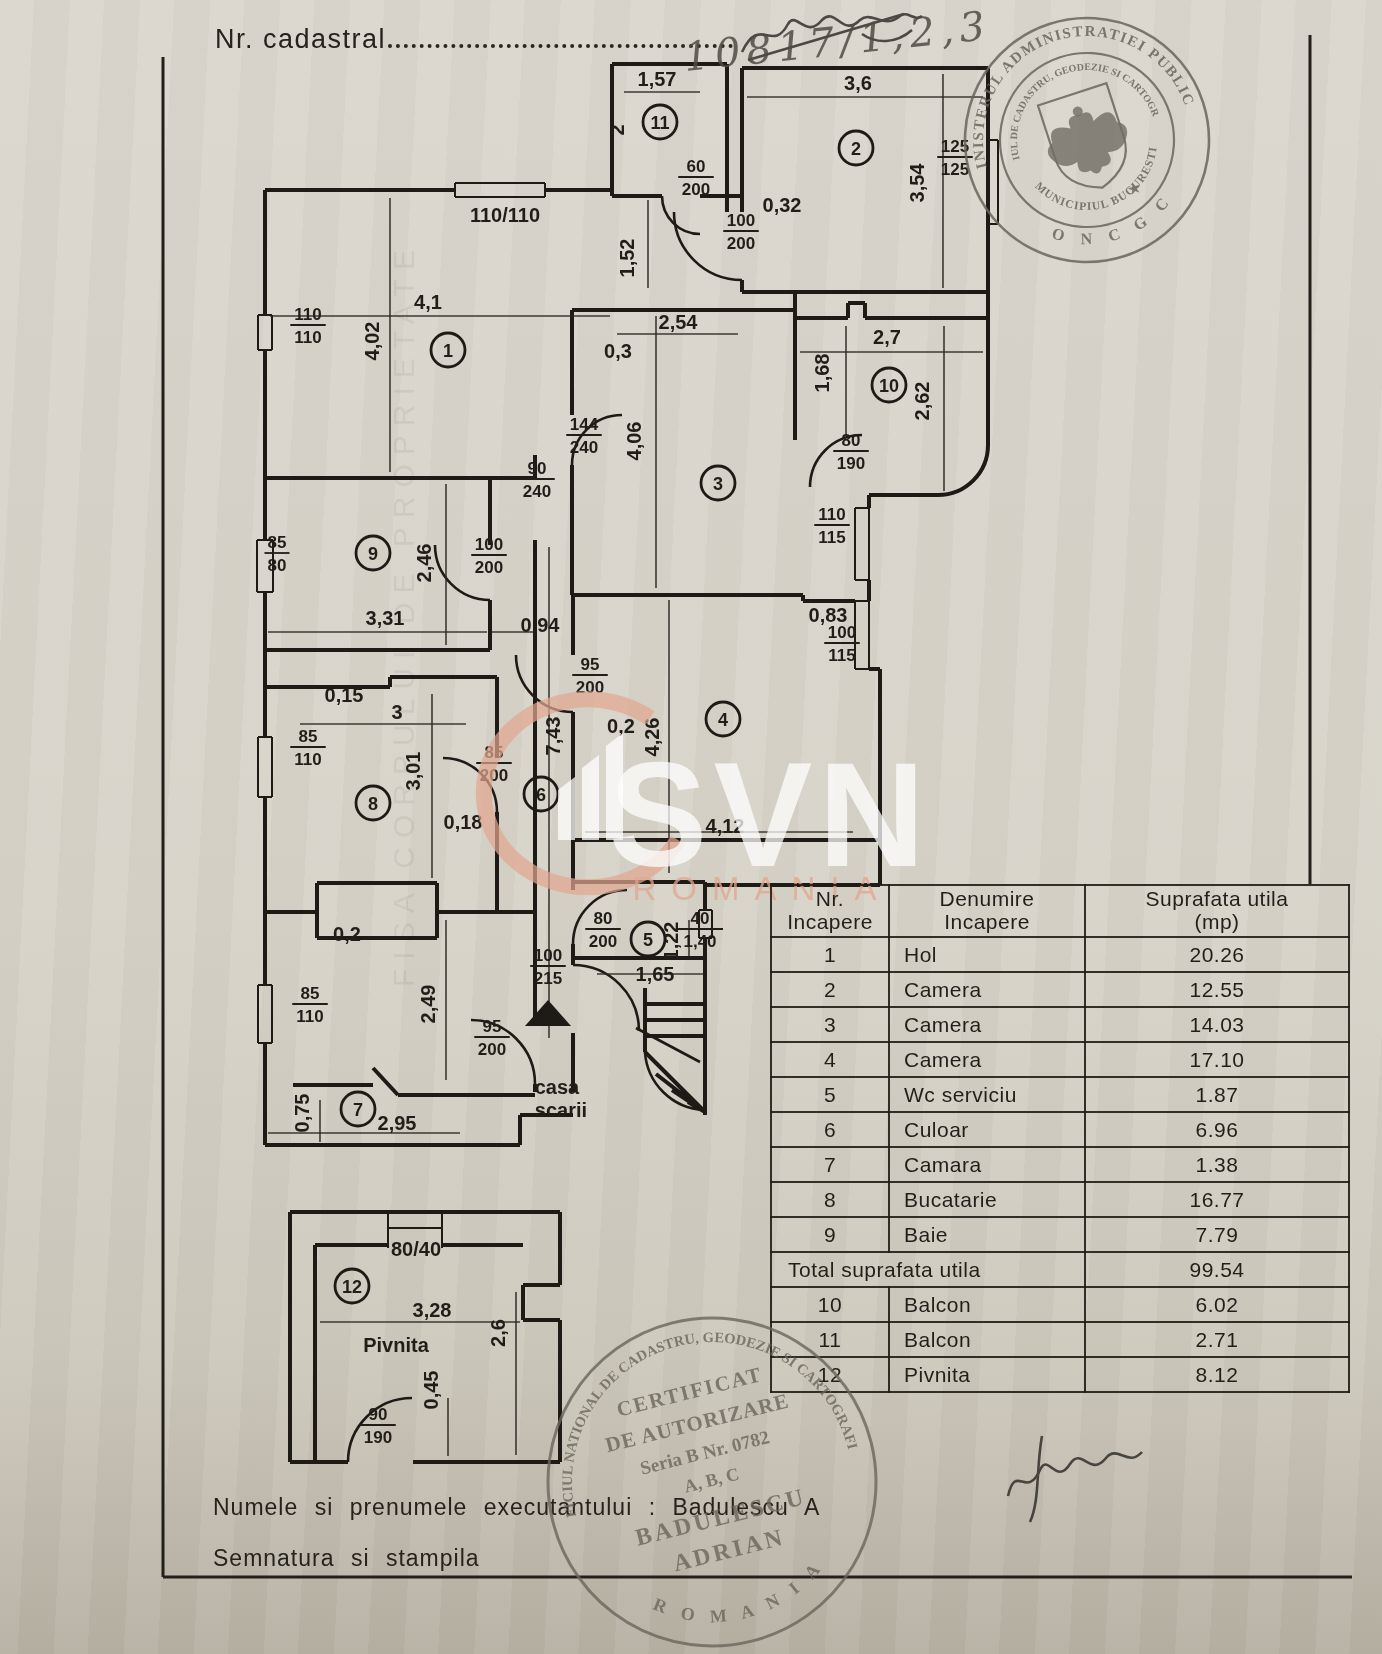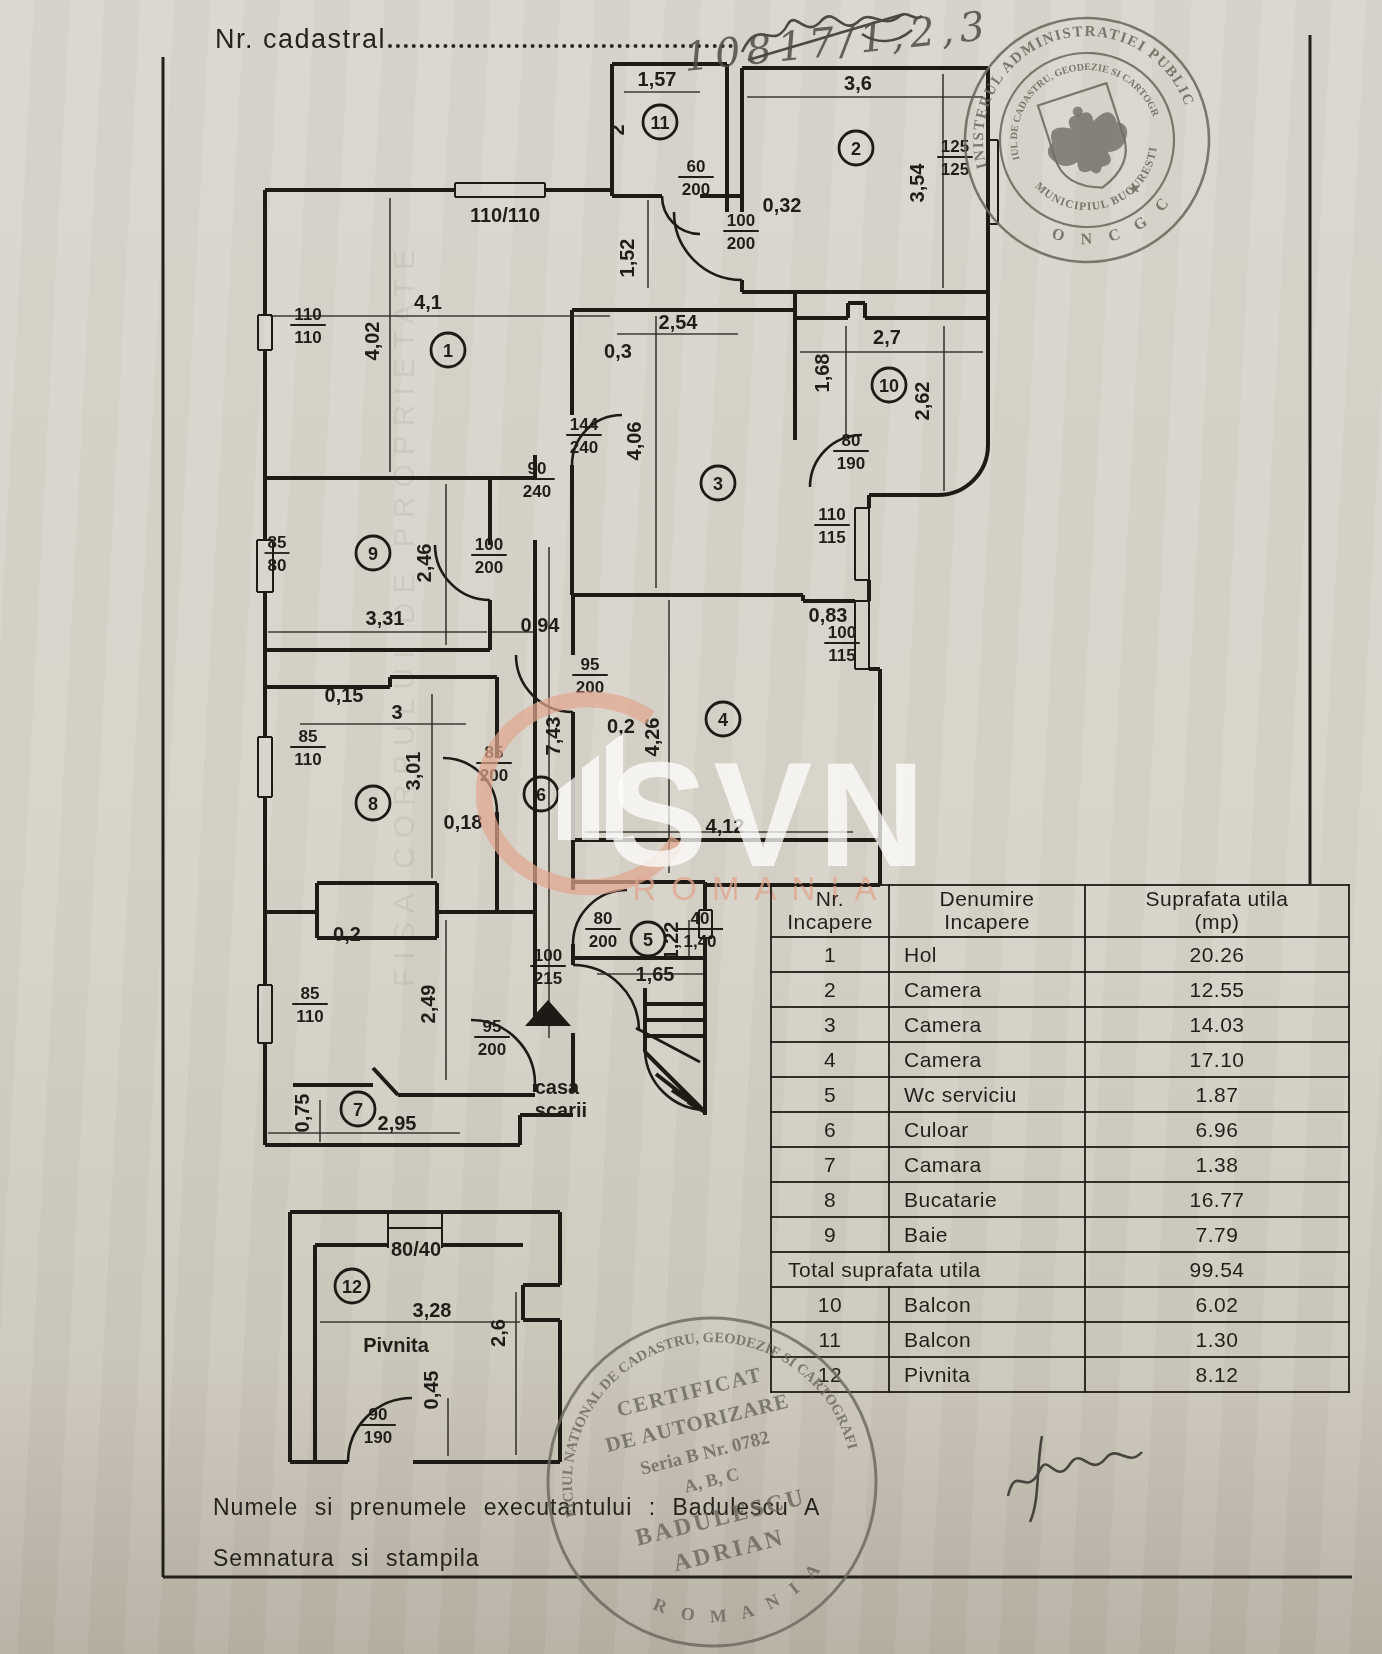--- a/index.html
+++ b/index.html
@@ -431,21 +431,21 @@
         <td>99.54</td>
       </tr>
       <tr>
         <td>10</td>
         <td class="name">Balcon</td>
         <td>6.02</td>
       </tr>
       <tr>
         <td>11</td>
         <td class="name">Balcon</td>
-        <td>1.30</td>
+        <td>2.71</td>
       </tr>
       <tr>
         <td>12</td>
         <td class="name">Pivnita</td>
         <td>8.12</td>
       </tr>
     </tbody>
 </table>
 
 <svg id="svgover" width="1382" height="1654" viewBox="0 0 1382 1654">

